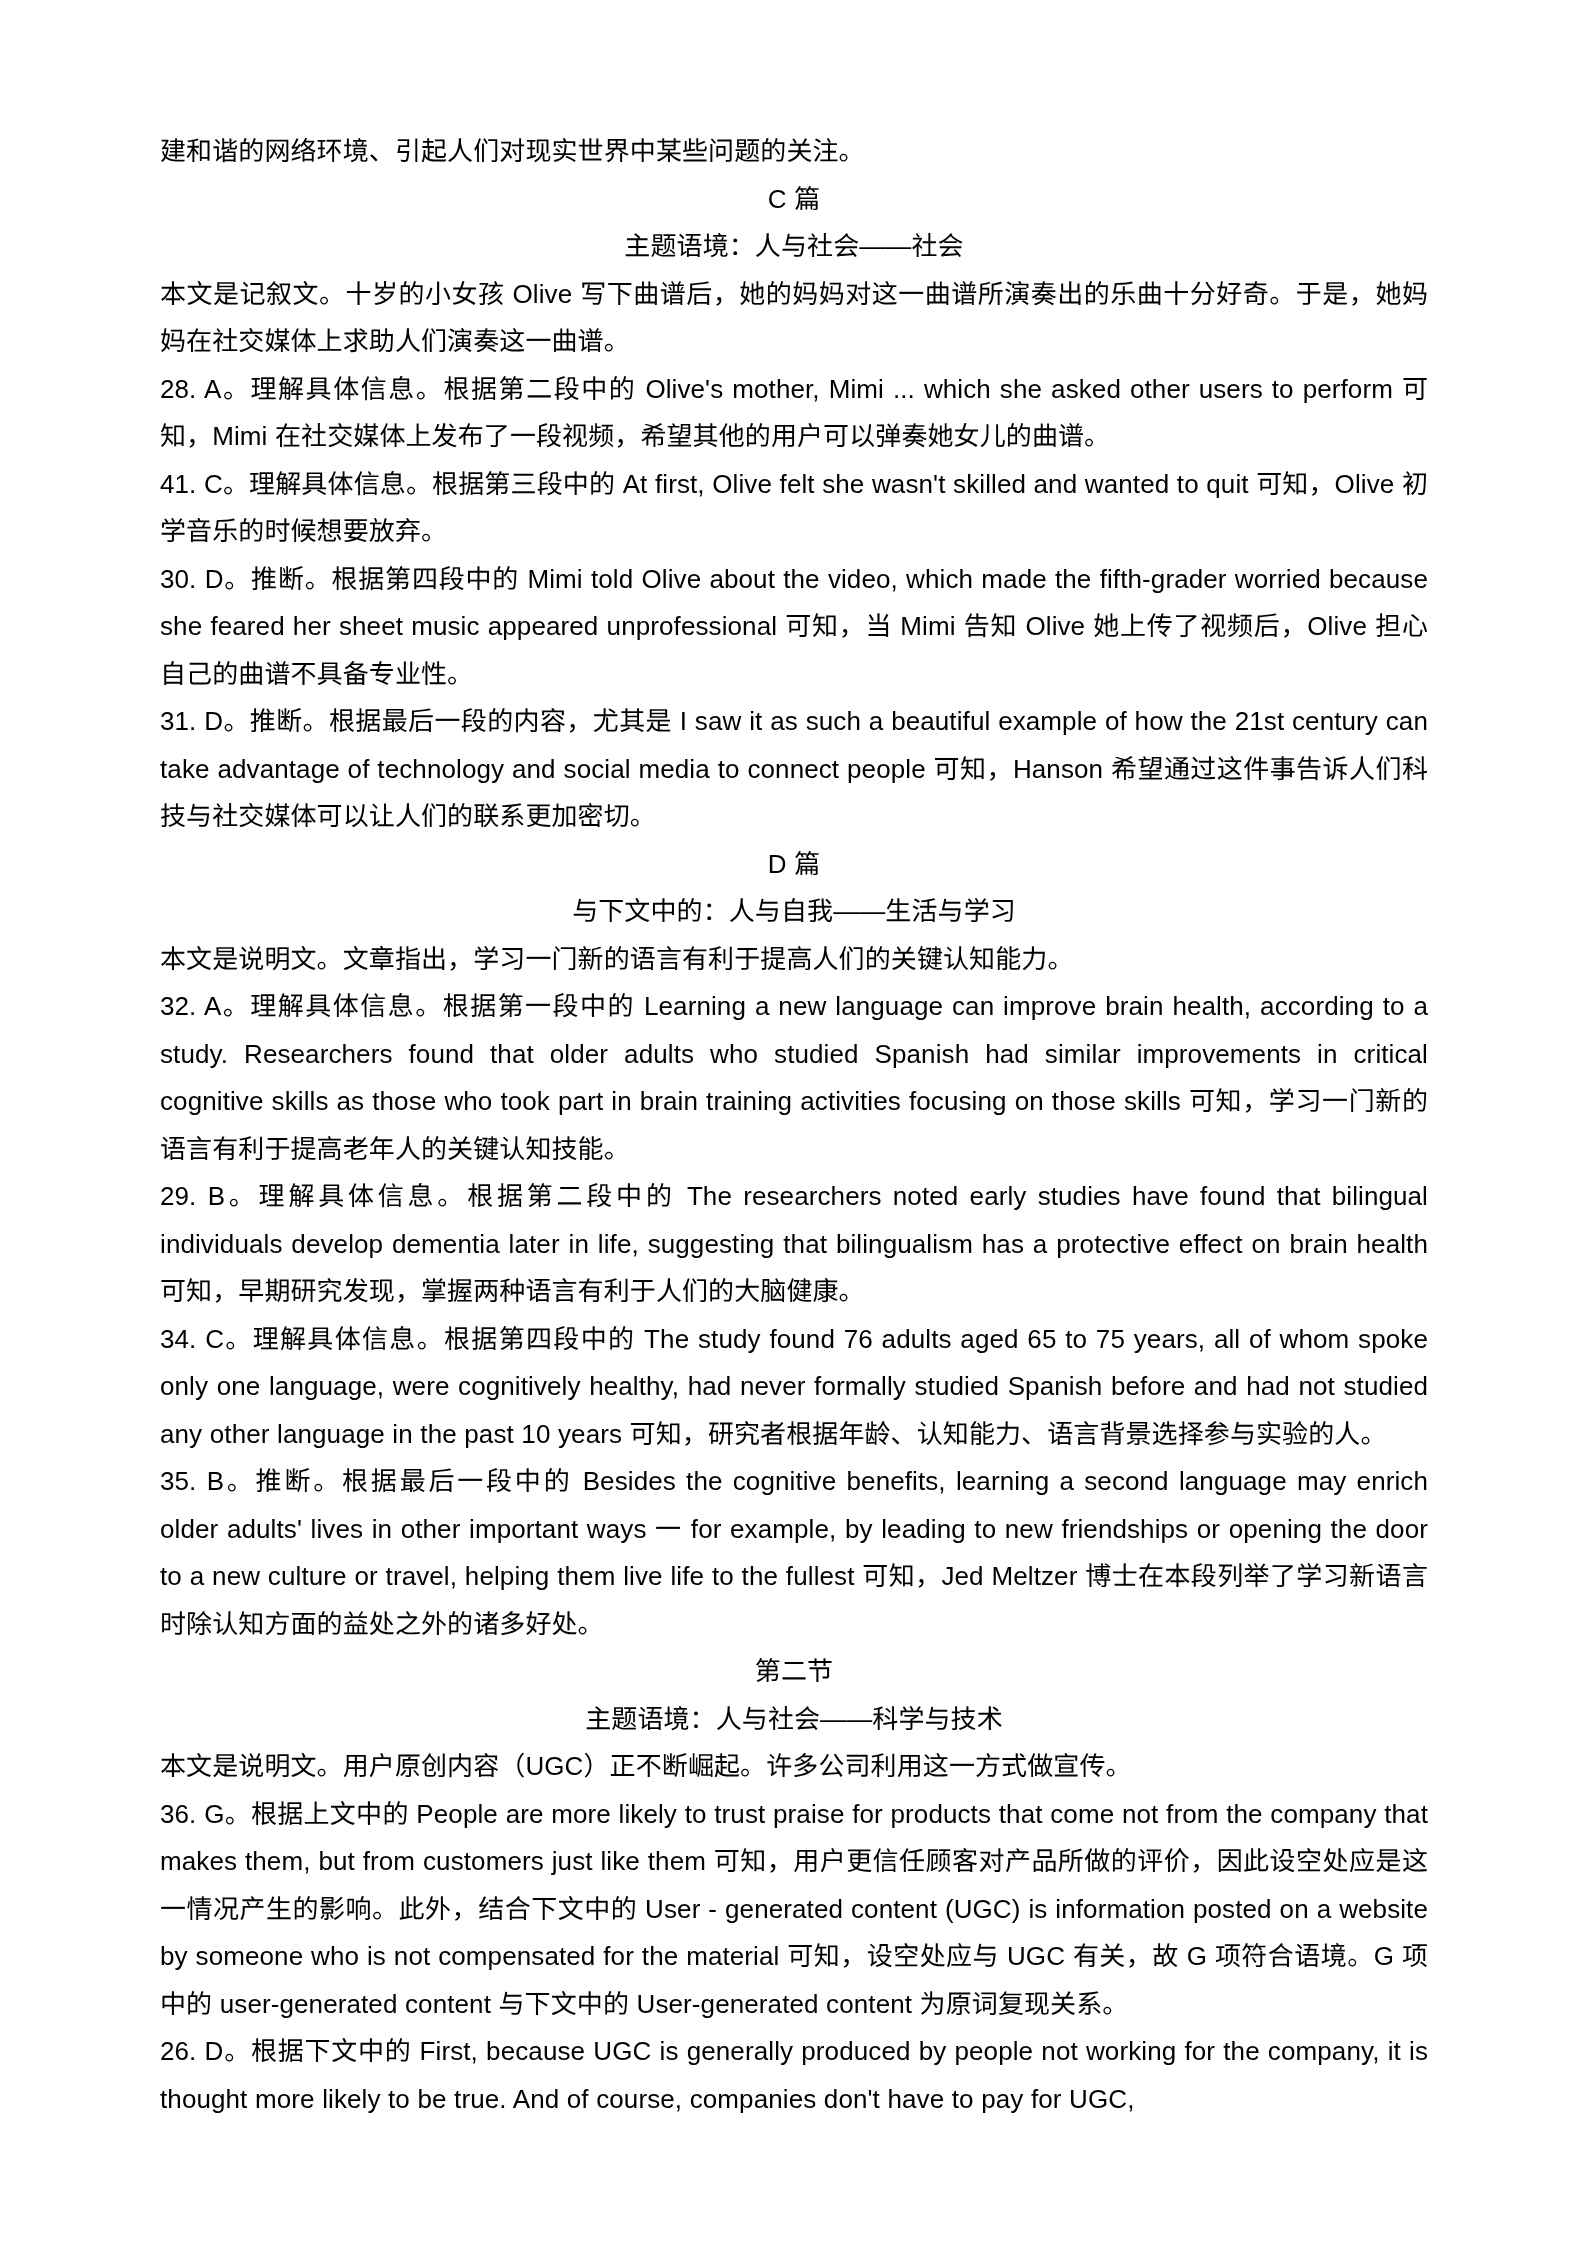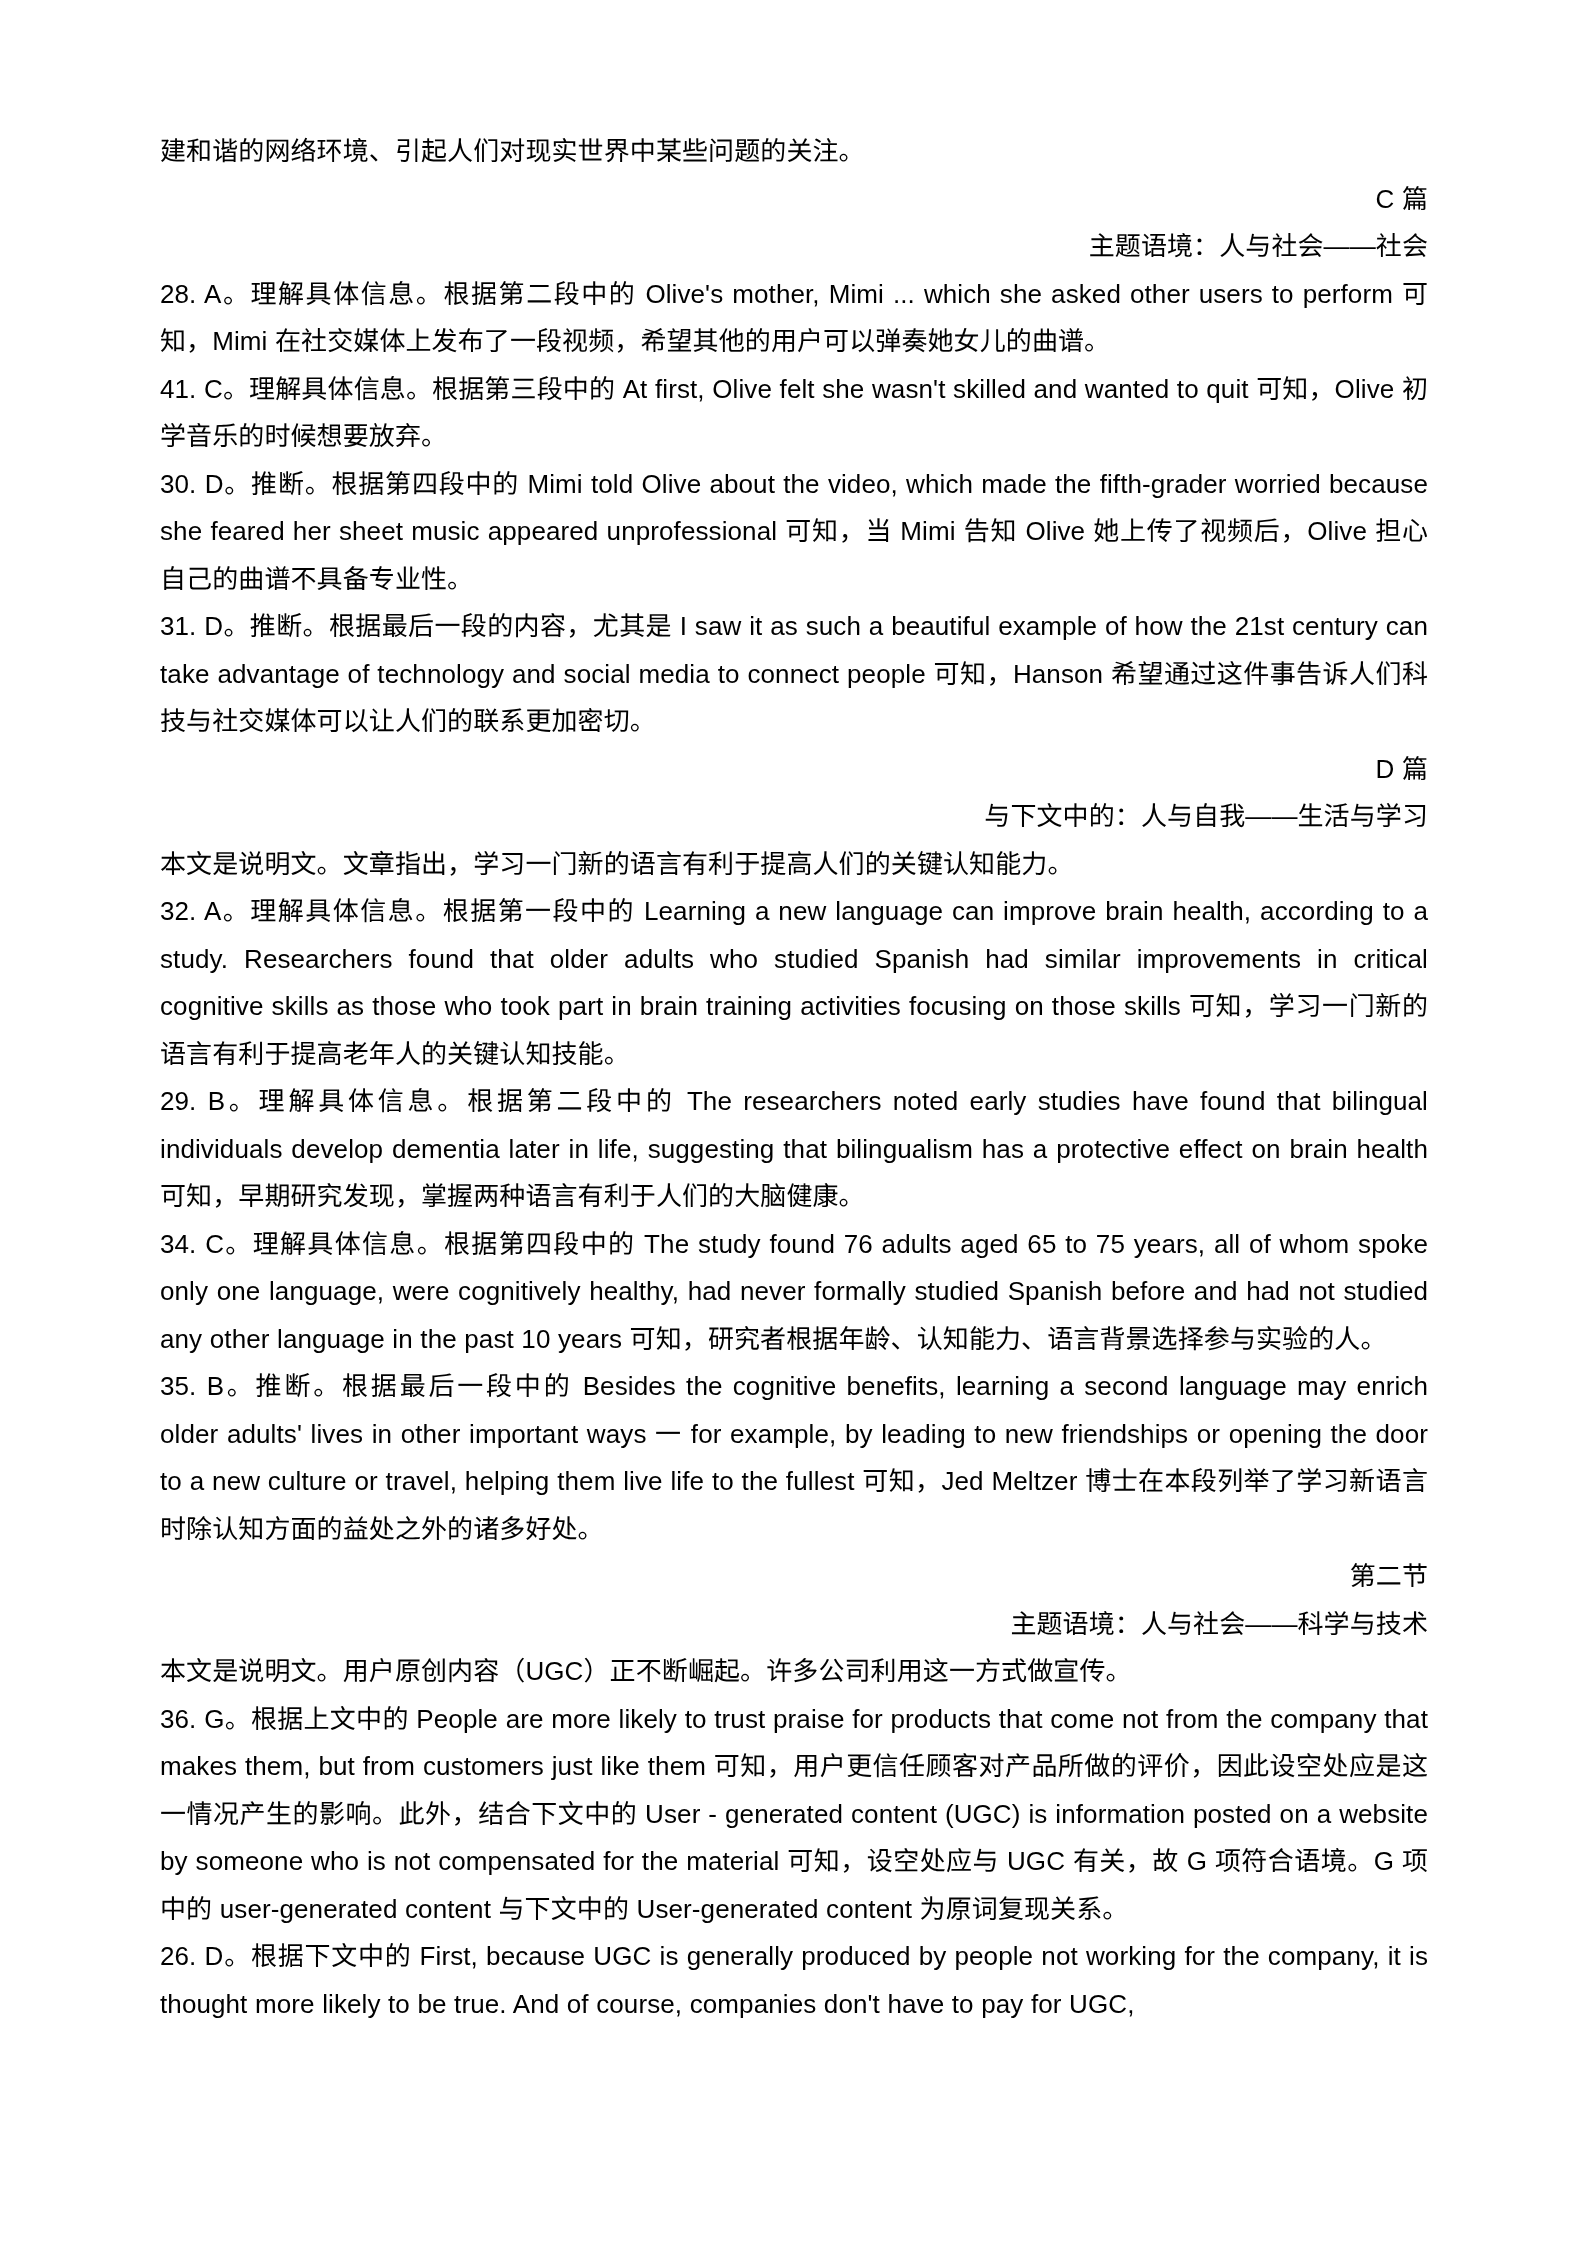--- a/index.html
+++ b/index.html
@@ -30,21 +30,21 @@
     font-size: 26px;
     line-height: 47.5px;
     text-align: justify;
     text-justify: inter-character;
     margin: 0;
     letter-spacing: 0.1px;
     word-spacing: 0.2px;
   }
   
   .nojust {
-    text-align: right;
+    text-align: center;
   }
   .para + .para {
     margin-top: 0px;
   }
   
   .justify-all {
     text-align: justify;
     text-justify: inter-word;
   }
 </style>
@@ -53,20 +53,21 @@
 
 <div class="page">
   <div class="content">
 
     <p class="para justify-all">建和谐的网络环境、引起人们对现实世界中某些问题的关注。</p>
 
     <p class="para nojust">C 篇</p>
 
     <p class="para nojust">主题语境：人与社会——社会</p>
 
+    <p class="para justify-all">本文是记叙文。十岁的小女孩 Olive 写下曲谱后，她的妈妈对这一曲谱所演奏出的乐曲十分好奇。于是，她妈妈在社交媒体上求助人们演奏这一曲谱。</p>
 
     <p class="para justify-all">28. A。理解具体信息。根据第二段中的 Olive's mother, Mimi ... which she asked other users to perform 可知，Mimi 在社交媒体上发布了一段视频，希望其他的用户可以弹奏她女儿的曲谱。</p>
 
     <p class="para justify-all">41. C。理解具体信息。根据第三段中的 At first, Olive felt she wasn't skilled and wanted to quit 可知，Olive 初学音乐的时候想要放弃。</p>
 
     <p class="para justify-all">30. D。推断。根据第四段中的 Mimi told Olive about the video, which made the fifth-grader worried because she feared her sheet music appeared unprofessional 可知，当 Mimi 告知 Olive 她上传了视频后，Olive 担心自己的曲谱不具备专业性。</p>
 
     <p class="para justify-all">31. D。推断。根据最后一段的内容，尤其是 I saw it as such a beautiful example of how the 21st century can take advantage of technology and social media to connect people 可知，Hanson 希望通过这件事告诉人们科技与社交媒体可以让人们的联系更加密切。</p>
 
     <p class="para nojust">D 篇</p>

